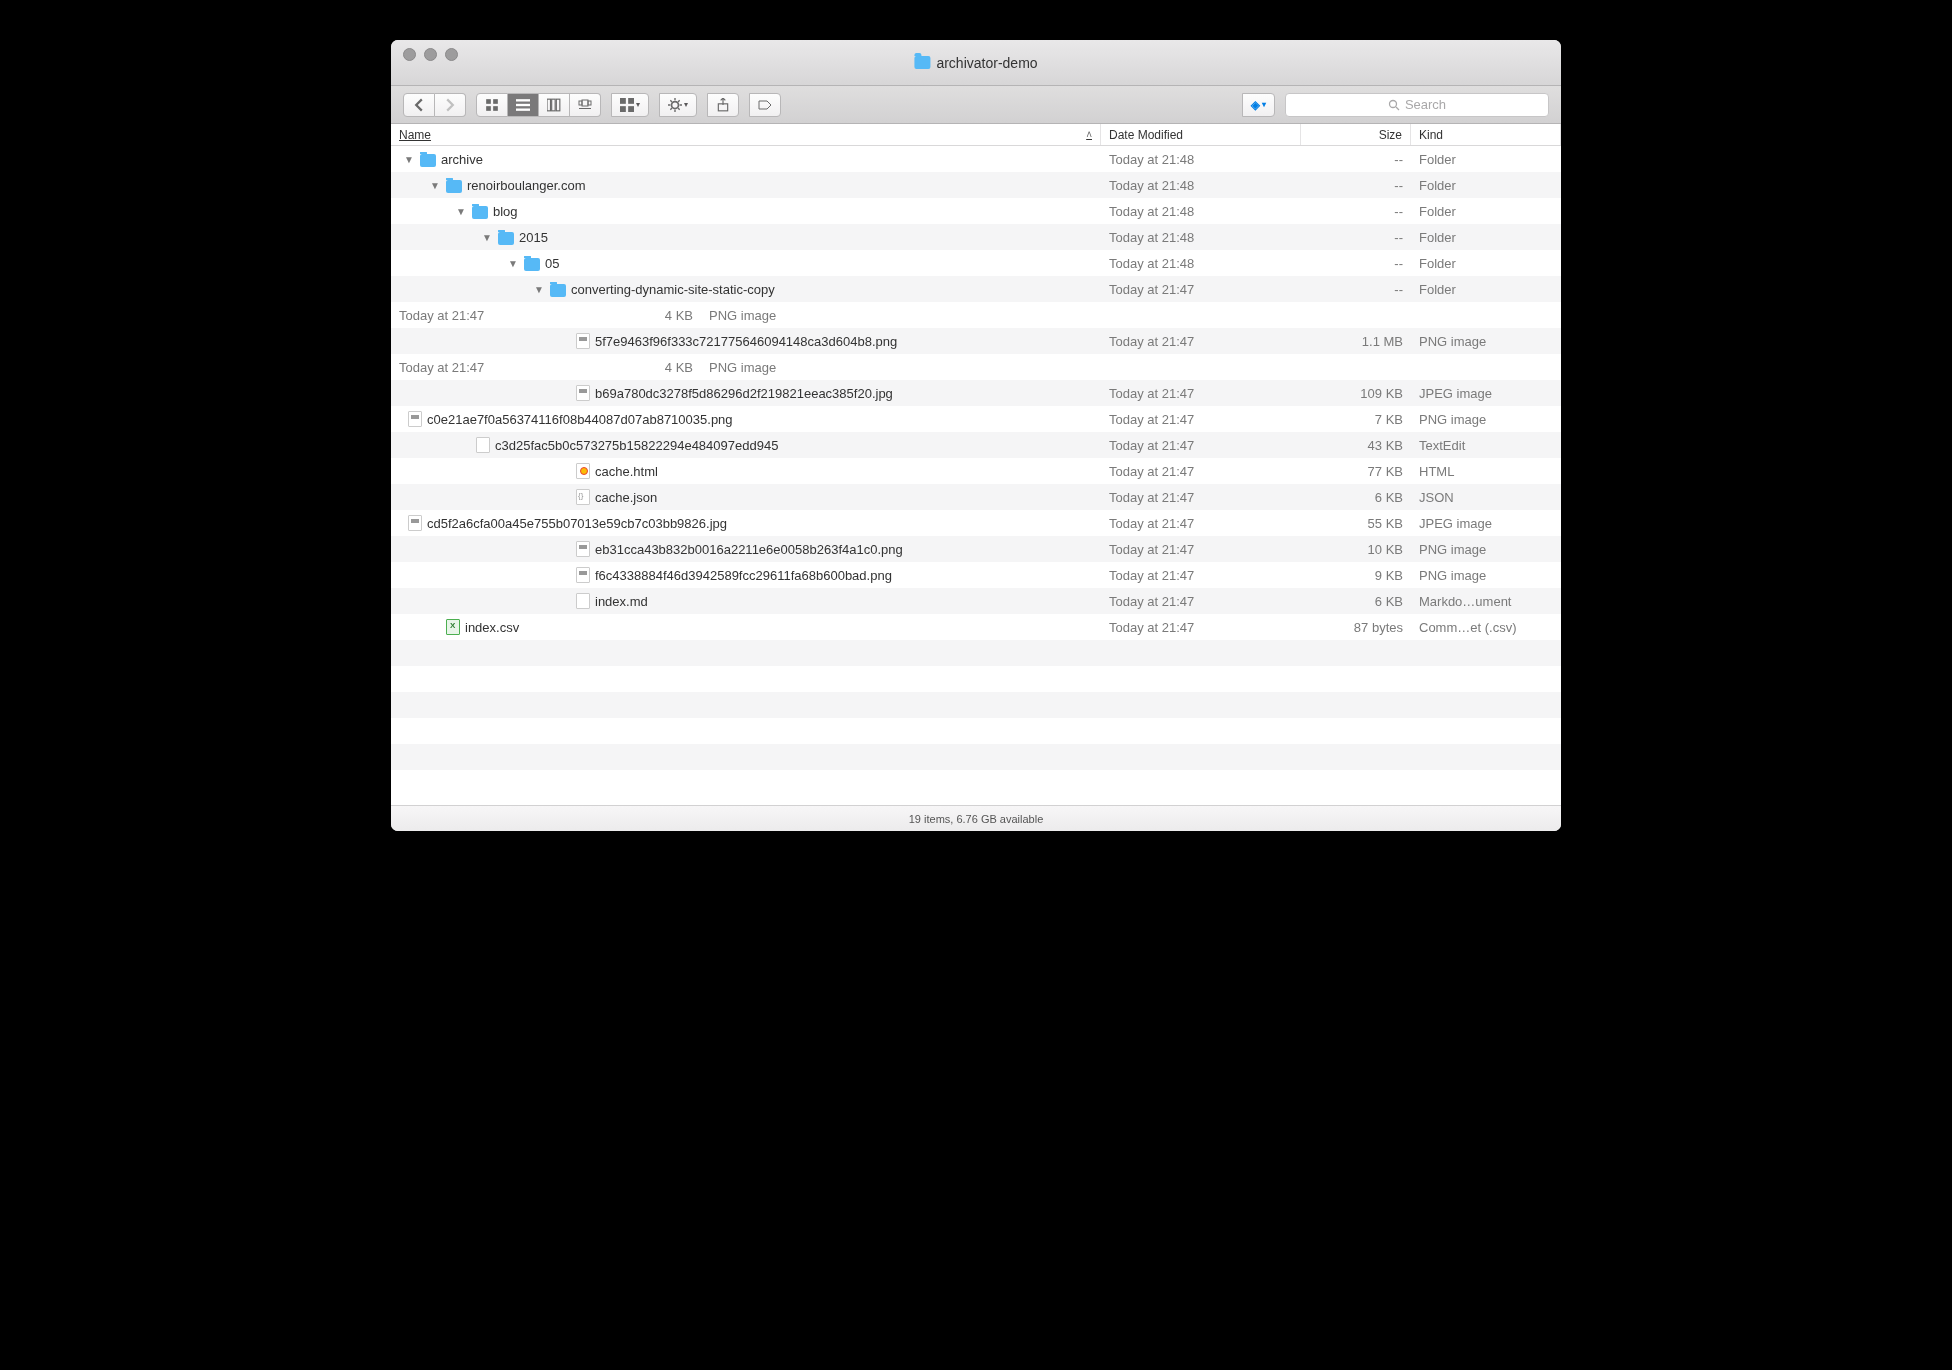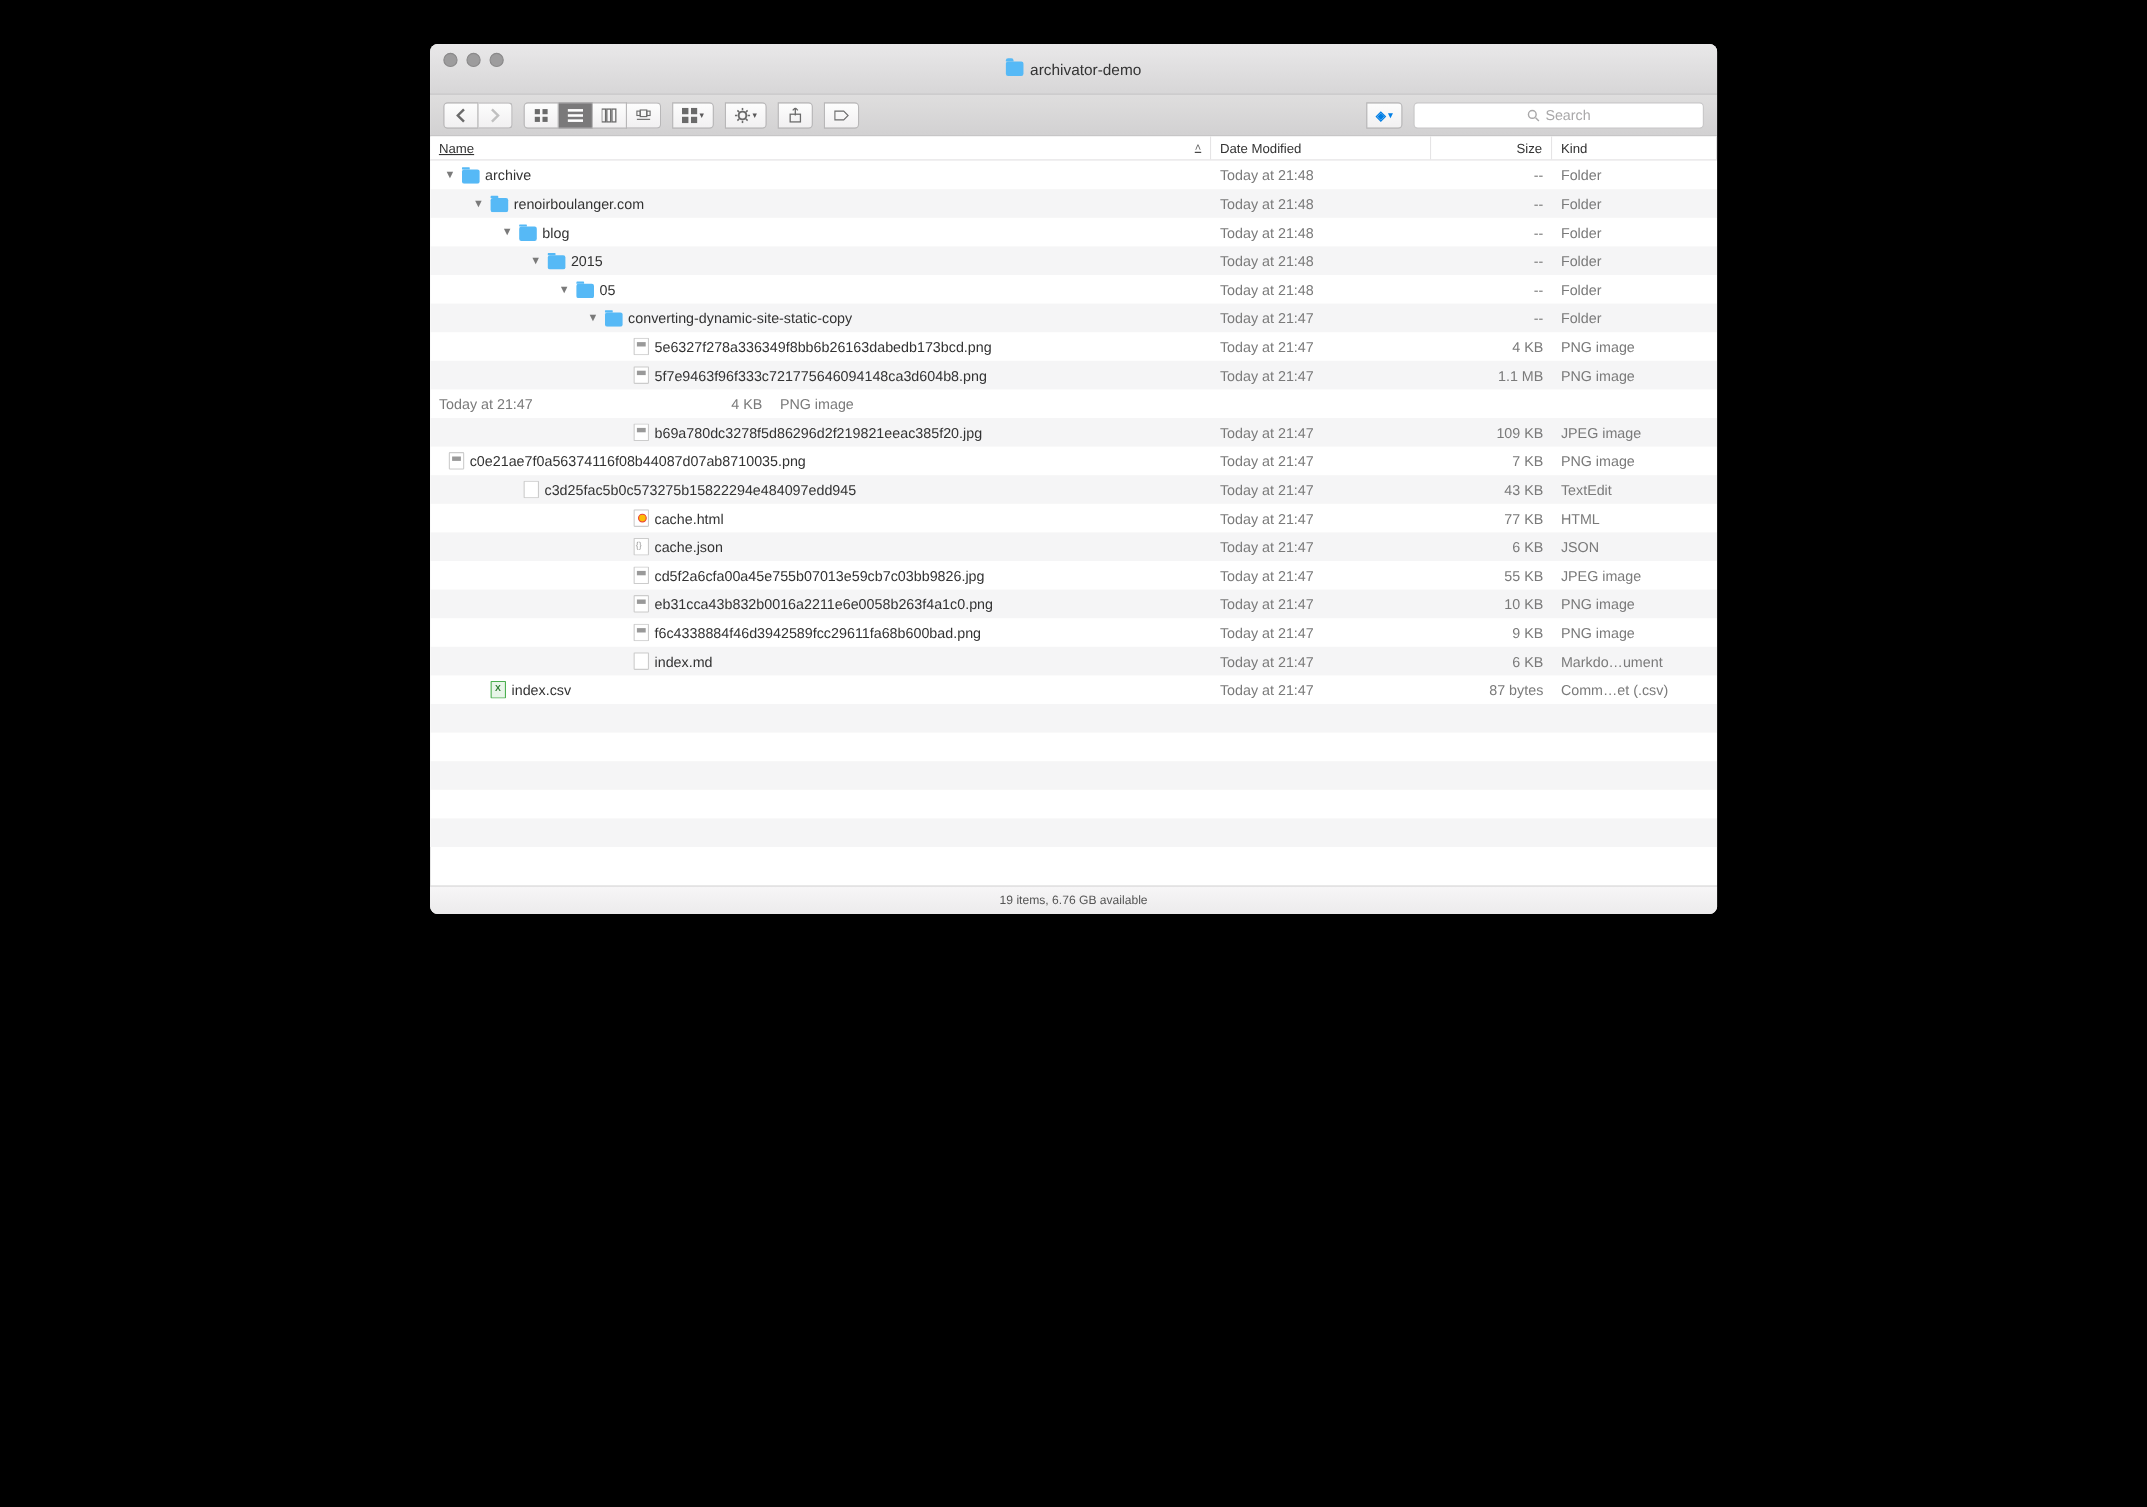--- a/index.html
+++ b/index.html
@@ -275,25 +275,20 @@
         <div class="c-name" style="padding-left: 142px;">
           <span class="disclosure">▼</span>
           <span class="fileico folder"></span>
           <span>converting-dynamic-site-static-copy</span>
         </div>
         <div class="c-date">Today at 21:47</div>
         <div class="c-size">--</div>
         <div class="c-kind">Folder</div>
       </div>
       <div class="row">
-        <div class="c-name" style="padding-left: 168px;">
-          <span class="disclosure"></span>
-          <span class="fileico file img"></span>
-          <span>5e6327f278a336349f8bb6b26163dabedb173bcd.png</span>
-        </div>
         <div class="c-date">Today at 21:47</div>
         <div class="c-size">4 KB</div>
         <div class="c-kind">PNG image</div>
       </div>
       <div class="row alt">
         <div class="c-name" style="padding-left: 168px;">
           <span class="disclosure"></span>
           <span class="fileico file img"></span>
           <span>5f7e9463f96f333c721775646094148ca3d604b8.png</span>
         </div>
@@ -350,21 +345,21 @@
         <div class="c-name" style="padding-left: 168px;">
           <span class="disclosure"></span>
           <span class="fileico file json"></span>
           <span>cache.json</span>
         </div>
         <div class="c-date">Today at 21:47</div>
         <div class="c-size">6 KB</div>
         <div class="c-kind">JSON</div>
       </div>
       <div class="row">
-        <div class="c-name" style="padding-left: 168px; align-items: center;">
+        <div class="c-name" style=" align-items: center;">
           <span class="disclosure"></span>
           <span class="fileico file img"></span>
           <span>cd5f2a6cfa00a45e755b07013e59cb7c03bb9826.jpg</span>
         </div>
         <div class="c-date">Today at 21:47</div>
         <div class="c-size">55 KB</div>
         <div class="c-kind">JPEG image</div>
       </div>
       <div class="row alt">
         <div class="c-name" style="padding-left: 168px;">

